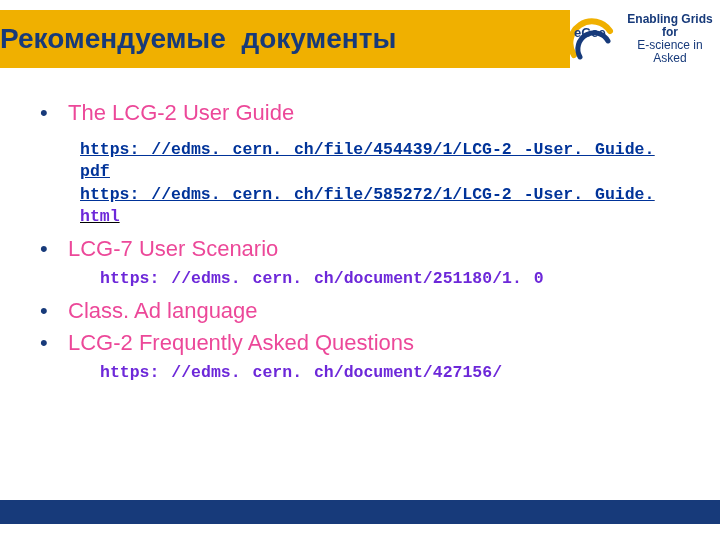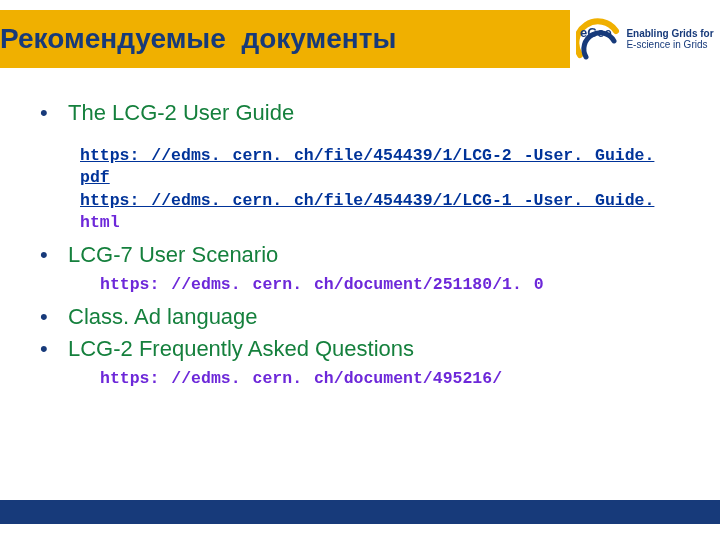--- a/index.html
+++ b/index.html
@@ -6,29 +6,29 @@
   html, body { width: 720px; height: 540px; background: #fff; font-family: Arial, Helvetica, sans-serif; overflow: hidden; }
   .slide { width: 720px; height: 540px; position: relative; }
   .header { display: flex; align-items: stretch; width: 100%; height: 78px; }
   .title-area { flex: 1; position: relative; }
   .title-bg { position: absolute; left: 0; right: 0; top: 10px; bottom: 10px; background: #f0b000; z-index: 0; }
   .title-text { position: relative; z-index: 1; color: #173a7a; font-size: 28px; font-weight: bold; line-height: 78px; white-space: pre; }
   .logo-area { width: 150px; background: #fff; display: flex; align-items: center; justify-content: center; border-left: none; }
   .logo { display: flex; align-items: center; gap: 6px; }
   .logo-mark { width: 44px; height: 44px; position: relative; }
   .logo-mark svg { width: 44px; height: 44px; }
-  .logo-text { font-size: 10px; line-height: 1.1; color: #173a7a; }
+  .logo-text { font-size: 12px; line-height: 1.1; color: #173a7a; text-align: center; }
   .logo-text .l1 { font-weight: bold; }
   .content { padding: 20px 40px 0 40px; }
   ul.top { list-style: none; }
   ul.top > li { margin-bottom: 2px; }
   .bullet-row { display: flex; align-items: flex-start; }
   .bullet-dot { color: #173a7a; font-size: 22px; line-height: 30px; width: 28px; text-align: left; }
-  .bullet-label { color: #15803d; font-size: 22px; line-height: 30px; }
-  .sub { padding-left: 40px; margin-top: 17px; margin-bottom: 6px; }
+  .bullet-label { color: #ec4899; font-size: 22px; line-height: 30px; }
+  .sub { padding-left: 40px; margin-top: 11px; margin-bottom: 6px; text-decoration: underline; }
   .mono { font-family: "Courier New", Courier, monospace; font-weight: bold; font-size: 16.5px; line-height: 1.35; word-spacing: 2px; }
   .link { color: #003399; text-decoration: underline; cursor: pointer; }
   .plain { color: #6d28d9; }
   .sub2 { padding-left: 60px; margin-top: 4px; margin-bottom: 6px; }
   .footer-bar { position: absolute; left: 0; right: 0; bottom: 16px; height: 24px; background: #173a7a; }
 </style>
 </head>
 <body>
 <div class="slide">
   <div class="header">
@@ -40,37 +40,37 @@
       <div class="logo">
         <div class="logo-mark">
           <svg viewBox="0 0 44 44">
             <path d="M4 38 A20 20 0 0 1 40 14" stroke="#f0b000" stroke-width="6" fill="none" stroke-linecap="round"></path>
             <path d="M10 40 A16 16 0 0 1 38 24" stroke="#173a7a" stroke-width="5" fill="none" stroke-linecap="round"></path>
             <text x="4" y="20" font-family="Arial" font-size="13" font-weight="bold" fill="#173a7a">eGee</text>
           </svg>
         </div>
         <div class="logo-text">
           <div class="l1">Enabling Grids for</div>
-          <div>E-science in Grids</div>
+          <div>E-science in Asked</div>
         </div>
       </div>
     </div>
   </div>
 
   <div class="content">
     <ul class="top">
       <li>
         <div class="bullet-row">
           <span class="bullet-dot">•</span>
           <span class="bullet-label">The LCG-2 User Guide</span>
         </div>
         <div class="sub">
           <div class="mono link">https: //edms. cern. ch/file/454439/1/LCG-2 -User. Guide. pdf</div>
           <div class="mono">
-            <span class="link">https: //edms. cern. ch/file/454439/1/LCG-1 -User. Guide. </span><span class="plain">html</span>
+            <span class="link">https: //edms. cern. ch/file/585272/1/LCG-2 -User. Guide. </span><span class="plain">html</span>
           </div>
         </div>
       </li>
       <li>
         <div class="bullet-row">
           <span class="bullet-dot">•</span>
           <span class="bullet-label">LCG-7 User Scenario</span>
         </div>
         <div class="sub2">
           <div class="mono plain">https: //edms. cern. ch/document/251180/1. 0</div>
@@ -81,20 +81,20 @@
           <span class="bullet-dot">•</span>
           <span class="bullet-label">Class. Ad language</span>
         </div>
       </li>
       <li>
         <div class="bullet-row">
           <span class="bullet-dot">•</span>
           <span class="bullet-label">LCG-2 Frequently Asked Questions</span>
         </div>
         <div class="sub2">
-          <div class="mono plain">https: //edms. cern. ch/document/495216/</div>
+          <div class="mono plain">https: //edms. cern. ch/document/427156/</div>
         </div>
       </li>
     </ul>
   </div>
 
   <div class="footer-bar"></div>
 </div>
 
 </body></html>

